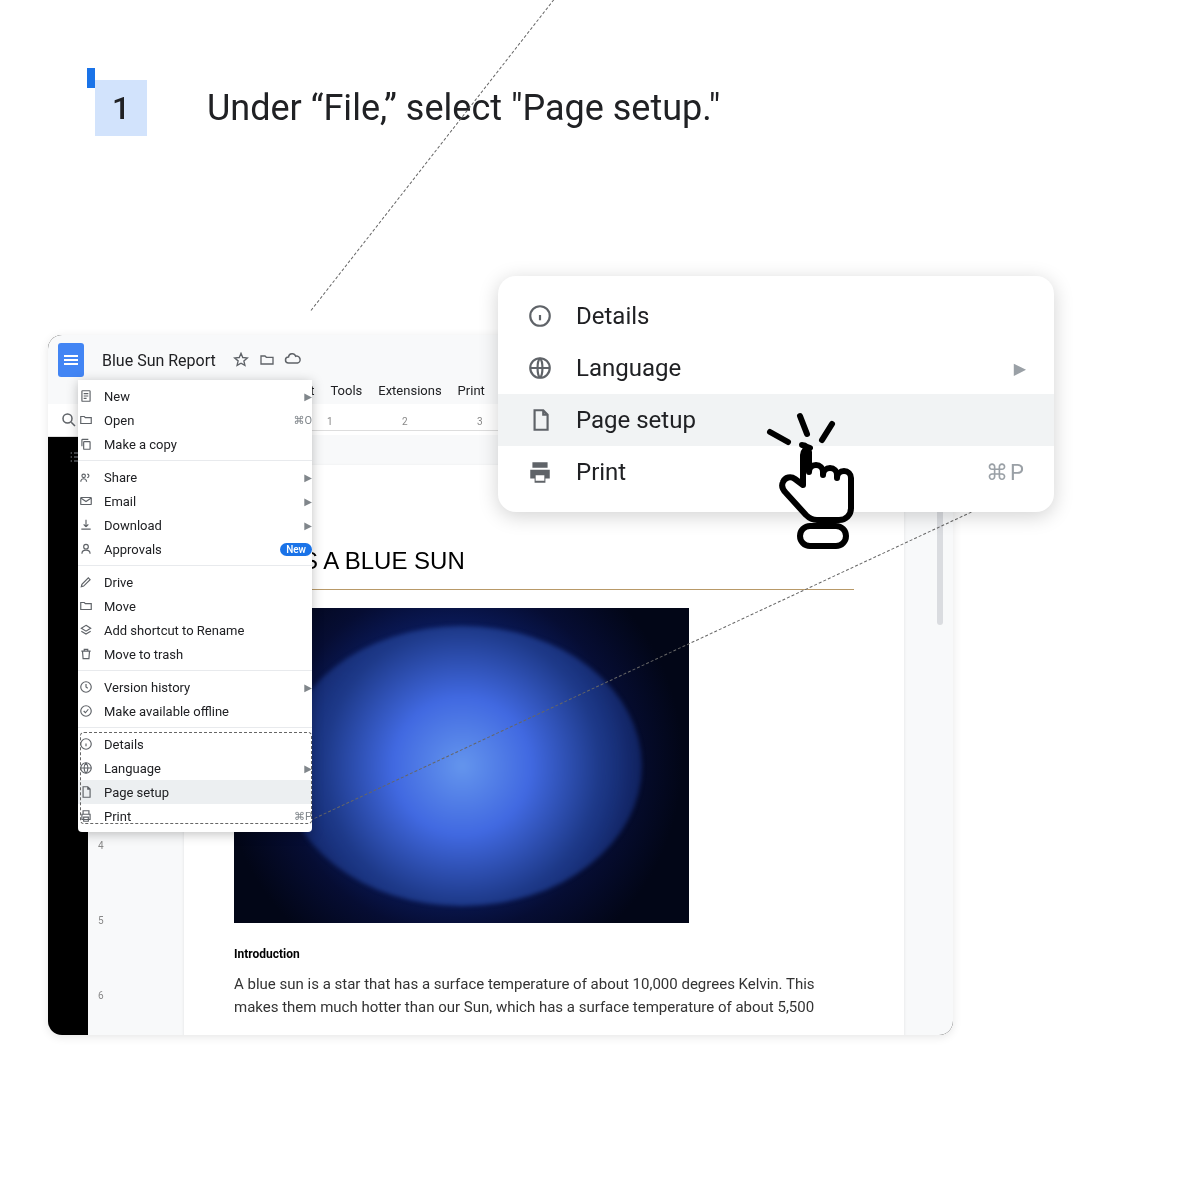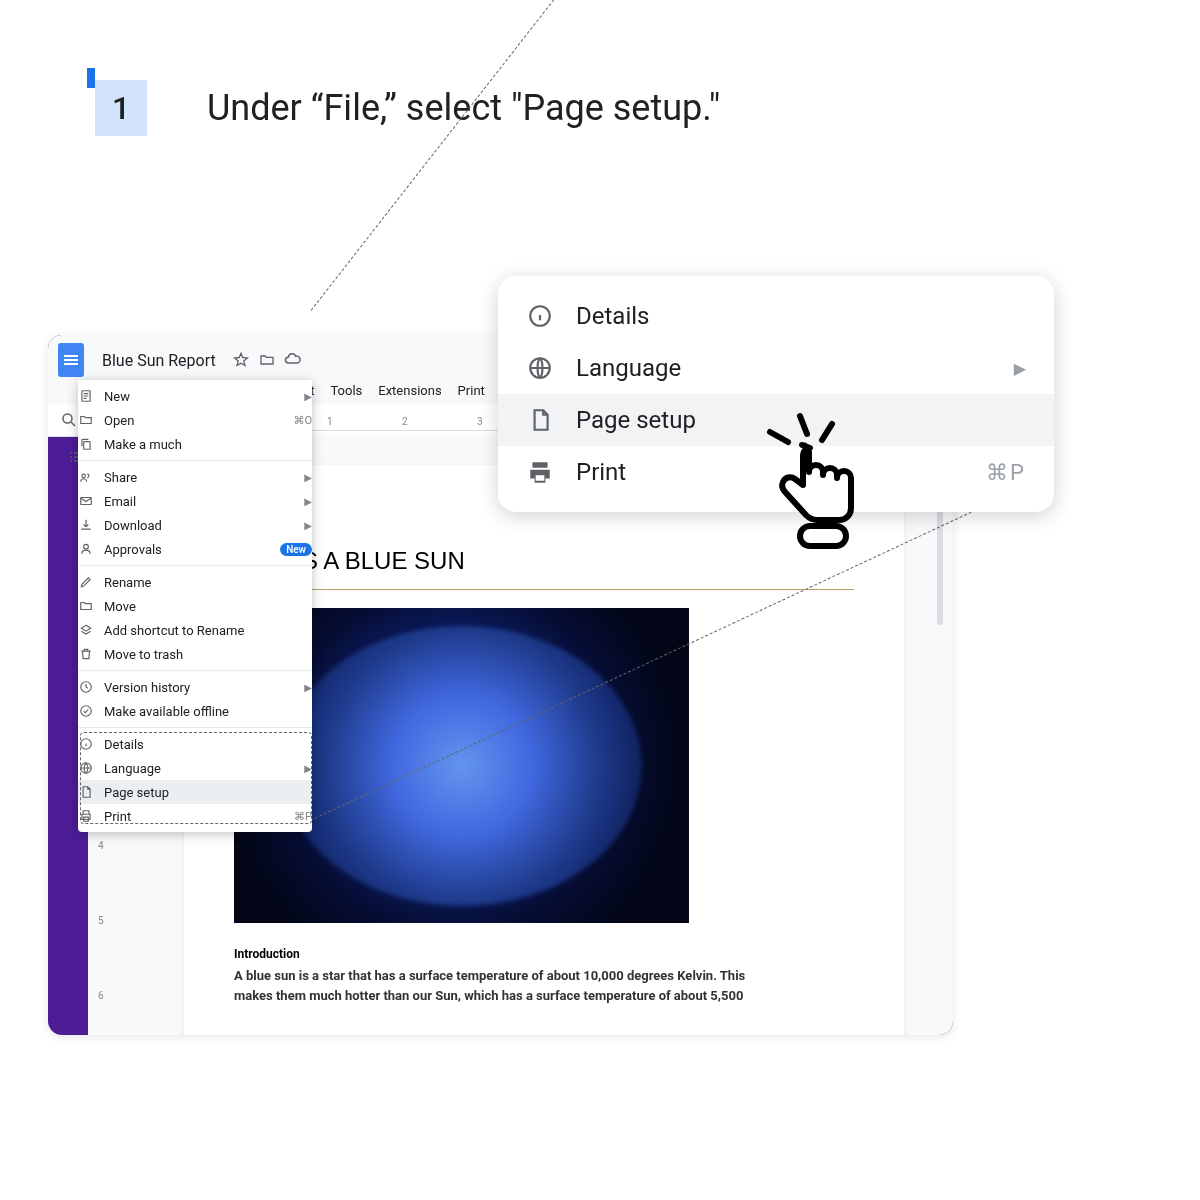--- a/index.html
+++ b/index.html
@@ -5,21 +5,21 @@
 * { box-sizing: border-box; margin: 0; padding: 0; }
 body { font-family: 'Google Sans', Roboto, Arial, sans-serif; background: #fff; width: 1200px; height: 1200px; position: relative; overflow: hidden; }
 
 
 .step-header { position: absolute; top: 80px; left: 95px; display: flex; align-items: center; gap: 60px; }
 .step-badge { width: 52px; height: 56px; background: #d2e3fc; display: flex; align-items: center; justify-content: center; font-size: 32px; font-weight: 500; color: #202124; position: relative; }
 .step-badge::before { content: ''; position: absolute; left: -8px; top: -12px; width: 8px; height: 20px; background: #1a73e8; }
 .step-text { font-size: 36px; color: #202124; font-weight: 400; }
 
 
-.app-window { position: absolute; top: 335px; left: 48px; width: 905px; height: 700px; background: #4c1d95; border-radius: 14px; box-shadow: 0 2px 10px rgba(0,0,0,0.1); overflow: hidden; }
+.app-window { position: absolute; top: 335px; left: 48px; width: 905px; height: 700px; background: #000000; border-radius: 14px; box-shadow: 0 2px 10px rgba(0,0,0,0.1); overflow: hidden; }
 .app-header { background: #f8f9fa; padding: 6px 10px 0; }
 .title-row { display: flex; align-items: center; gap: 8px; padding: 2px 0; }
 .docs-logo { width: 26px; height: 34px; background: #4285f4; border-radius: 3px; position: relative; display: flex; align-items: center; justify-content: center; }
 .docs-logo::after { content: ''; width: 14px; height: 2px; background: #fff; box-shadow: 0 4px 0 #fff, 0 -4px 0 #fff; }
 .doc-title { font-size: 16px; color: #202124; margin-left: 10px; }
 .title-icons { display: flex; gap: 8px; margin-left: 8px; }
 .icon-btn { width: 18px; height: 18px; display: flex; align-items: center; justify-content: center; color: #5f6368; }
 .menu-bar { display: flex; gap: 2px; padding: 2px 0 4px 40px; font-size: 13px; color: #202124; }
 .menu-item { padding: 2px 7px; cursor: pointer; border-radius: 3px; }
 .menu-item.active { background: #e8eaed; }
@@ -66,21 +66,21 @@
 
 
 .doc-canvas { position: absolute; top: 100px; left: 40px; right: 0; bottom: 0; background: #f8f9fa; overflow: hidden; }
 .page { position: absolute; top: 30px; left: 96px; width: 720px; background: #fff; box-shadow: 0 1px 3px rgba(0,0,0,0.1); padding: 46px 50px; }
 .doc-h1 { font-family: 'Arial Narrow', Arial; font-size: 28px; font-weight: 600; letter-spacing: 0.5px;}
 .doc-h2 { font-family: 'Arial Narrow', Arial; font-size: 24px; font-weight: 400; margin-top: 4px; }
 .doc-hr { border: none; border-top: 1px solid #b89968; margin: 14px 0 18px; }
 .sun-image { width: 455px; height: 315px; background: radial-gradient(circle at 48% 48%, #4169e1 0%, #1e3a8a 20%, #0a1a5a 45%, #060d33 60%, #020617 80%); position: relative; overflow: hidden; }
 .sun-core { position: absolute; top: 18px; left: 48px; width: 360px; height: 280px; border-radius: 50%; background: radial-gradient(circle, #6495ed 0%, #4169e1 30%, #1e3a8a 60%, rgba(10,26,90,0.5) 90%); filter: blur(2px); }
 .doc-h3 { font-size: 12px; font-weight: 700; margin-top: 24px; }
-.doc-p { font-size: 13px; color: #333; margin-top: 5px; line-height: 1.5; font-weight: bold; }
+.doc-p { font-size: 15px; color: #333; margin-top: 12px; line-height: 1.5; }
 
 .outline-btn { position: absolute; top: 114px; left: 20px; width: 16px; height: 16px; z-index: 3; }
 .scrollbar-track { position: absolute; right: 8px; top: 150px; width: 8px; bottom: 20px; }
 .scrollbar-thumb { width: 6px; height: 140px; background: #dadce0; border-radius: 3px; }
 </style>
 </head>
 <body>
 
 <div class="step-header">
   <div class="step-badge">1</div>
@@ -204,21 +204,21 @@
     <span class="dd-label">Open</span>
       <span class="dd-shortcut">⌘O</span>
   </div>
   <div class="dd-item">
     <span class="dd-icon">
         <svg viewBox="0 0 24 24" width="14" height="14" fill="none" stroke="currentColor" stroke-width="2">
           <rect x="8" y="8" width="11" height="13" rx="1"></rect>
           <path d="M5 16V5a1 1 0 011-1h10"></path>
         </svg>
       </span>
-    <span class="dd-label">Make a much</span>
+    <span class="dd-label">Make a copy</span>
   </div>
   <div class="dd-sep"></div>
   <div class="dd-item">
     <span class="dd-icon">
         <svg viewBox="0 0 24 24" width="14" height="14" fill="none" stroke="currentColor" stroke-width="2">
           <circle cx="8" cy="10" r="3"></circle>
           <path d="M14 7a3 3 0 110 6M3 20c0-3 3-5 5-5s5 2 5 5"></path>
         </svg>
       </span>
     <span class="dd-label">Share</span>
@@ -253,21 +253,21 @@
     <span class="dd-label">Approvals</span>
       <span class="dd-badge">New</span>
   </div>
   <div class="dd-sep"></div>
   <div class="dd-item">
     <span class="dd-icon">
         <svg viewBox="0 0 24 24" width="14" height="14" fill="none" stroke="currentColor" stroke-width="2">
           <path d="M4 20l4-1 11-11-3-3L5 16z"></path>
         </svg>
       </span>
-    <span class="dd-label">Rename</span>
+    <span class="dd-label">Drive</span>
   </div>
   <div class="dd-item">
     <span class="dd-icon">
         <svg viewBox="0 0 24 24" width="14" height="14" fill="none" stroke="currentColor" stroke-width="2">
           <path d="M3 6h6l2 2h10v10H3z"></path>
         </svg>
       </span>
     <span class="dd-label">Move</span>
   </div>
   <div class="dd-item">

